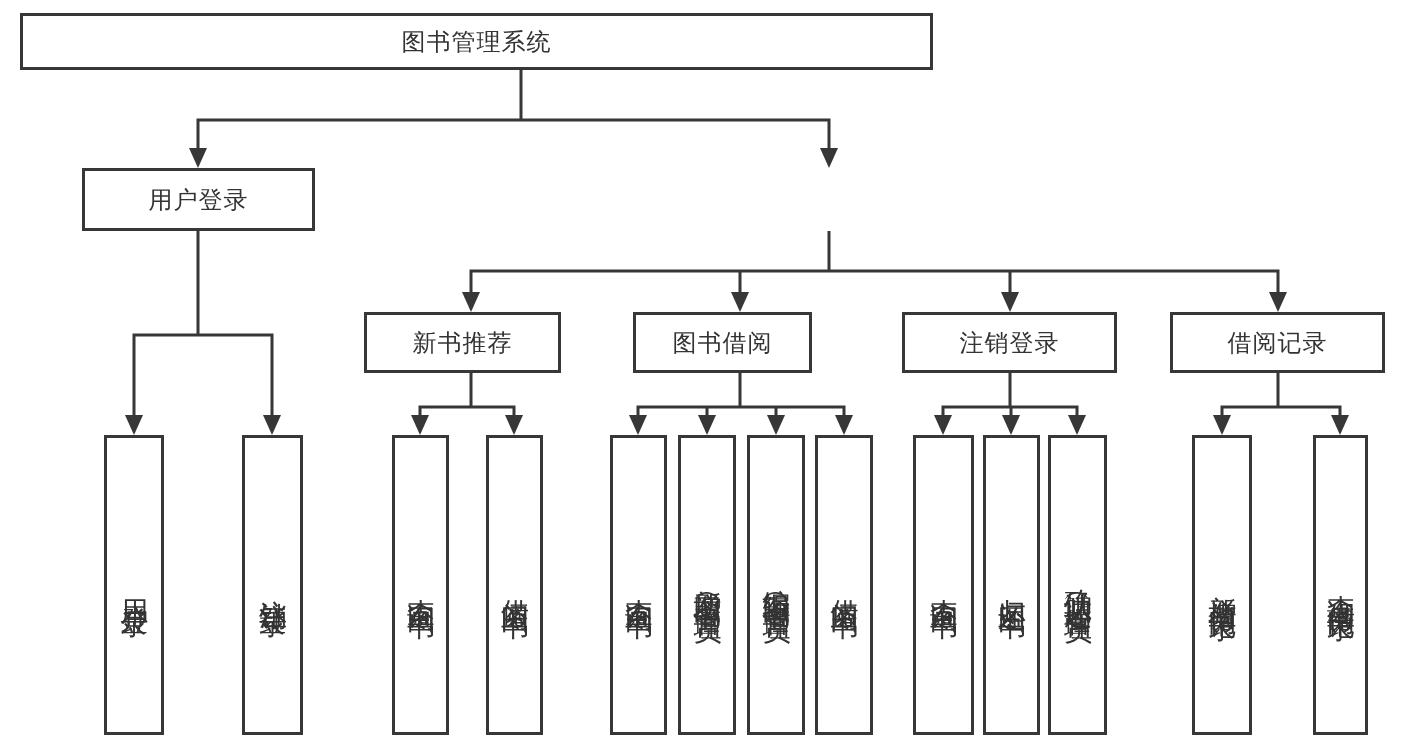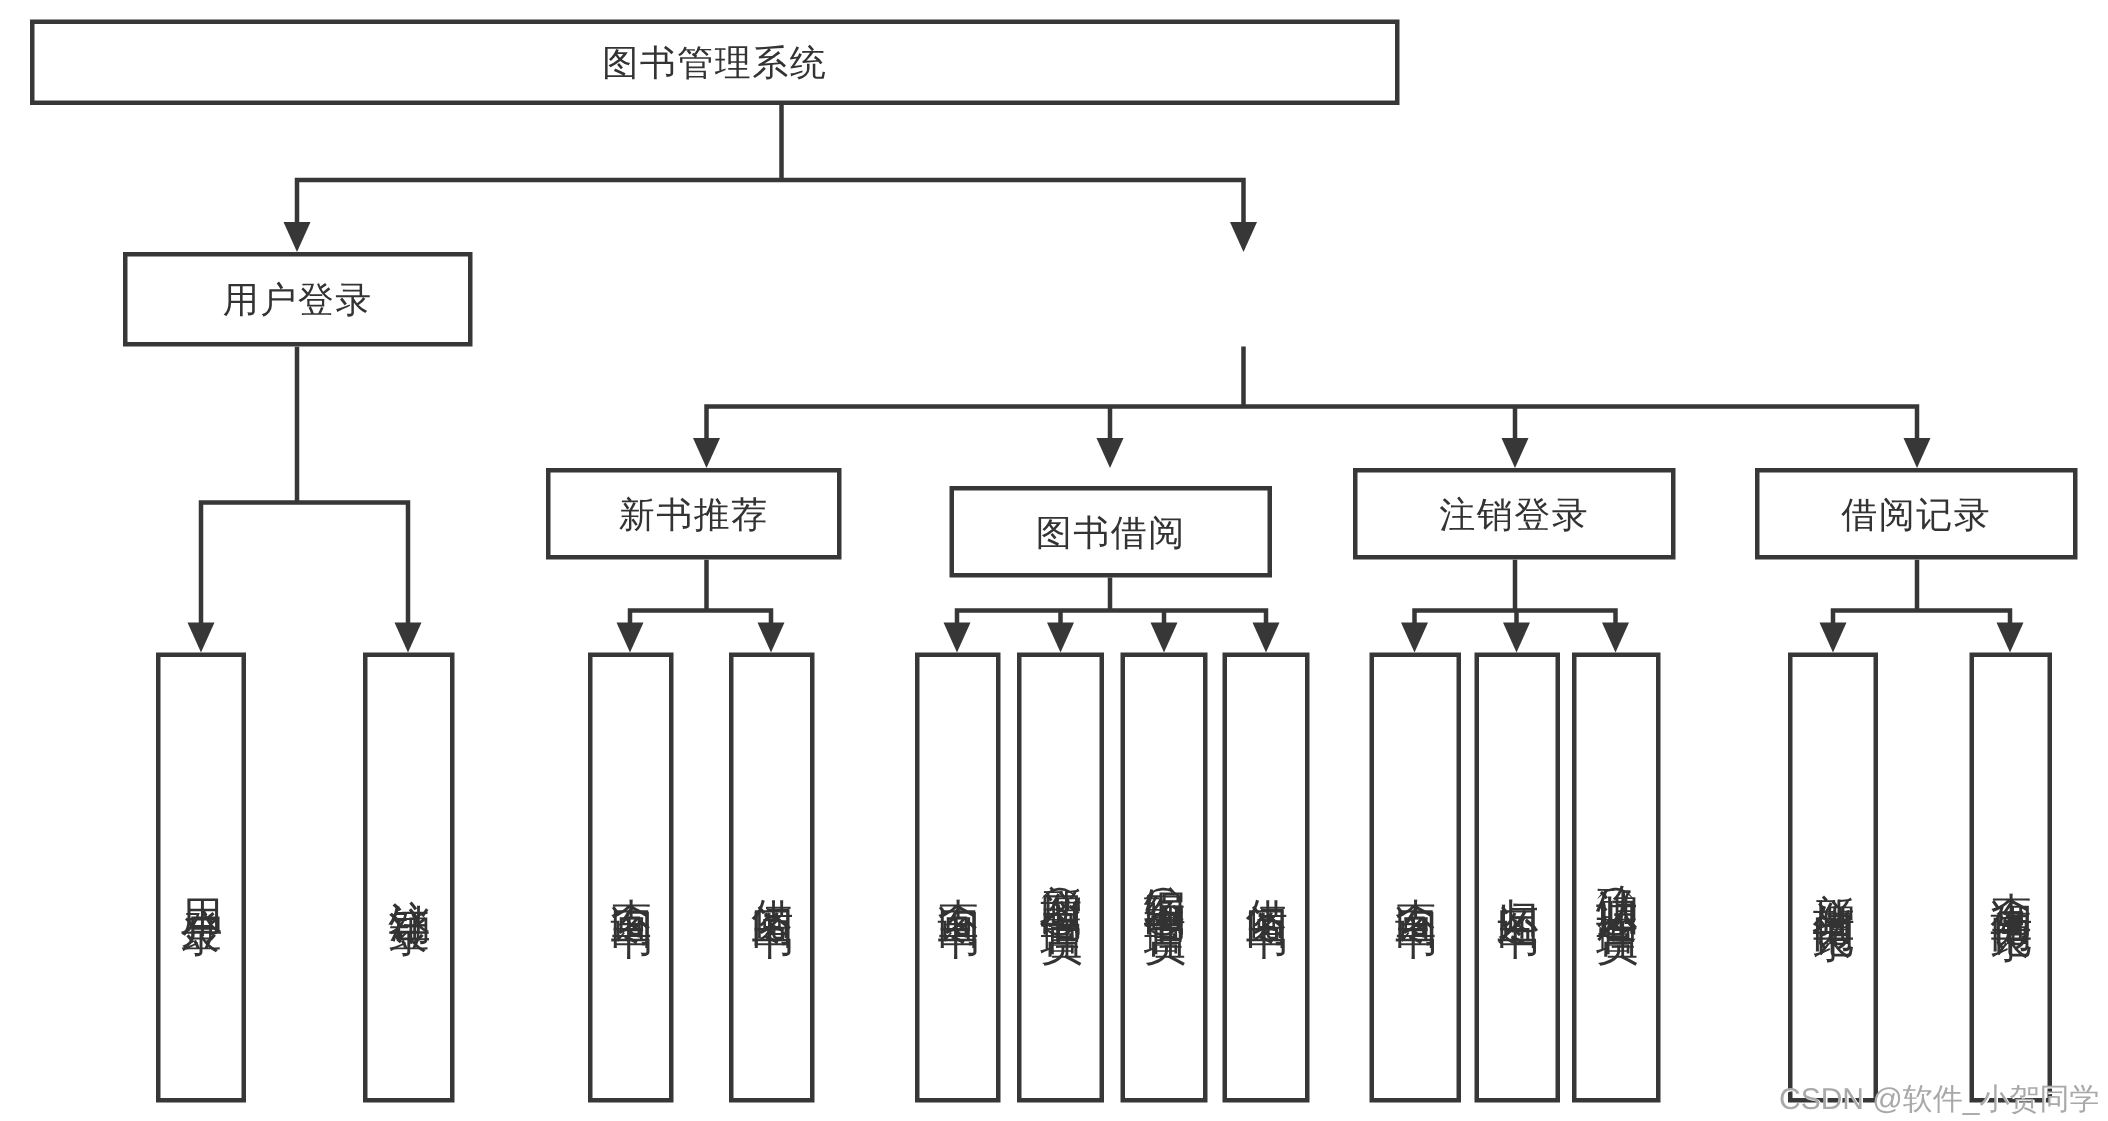--- a/index.html
+++ b/index.html
@@ -101,21 +101,21 @@
       <polygon points="1213,415 1231,415 1222,435"></polygon>
       <polygon points="1331,415 1349,415 1340,435"></polygon>
     </g>
   </svg>
 
   <div class="box" style="left:20px; top:13px; width:913px; height:57px;">图书管理系统</div>
 
   <div class="box" style="left:82px; top:168px; width:233px; height:63px;">用户登录</div>
 
   <div class="box" style="left:364px; top:312px; width:197px; height:61px;">新书推荐</div>
-  <div class="box" style="left:633px; top:324px; width:215px; height:61px;">图书借阅</div>
+  <div class="box" style="left:633px; top:312px; width:179px; height:61px;">图书借阅</div>
   <div class="box" style="left:902px; top:312px; width:215px; height:61px;">注销登录</div>
   <div class="box" style="left:1170px; top:312px; width:215px; height:61px;">借阅记录</div>
 
   <div class="vbox" style="left:104px; top:435px; width:60px; height:300px;">用户登录</div>
   <div class="vbox" style="left:242px; top:435px; width:61px; height:300px;">注销登录</div>
 
   <div class="vbox" style="left:392px; top:435px; width:57px; height:300px;">查询图书</div>
   <div class="vbox" style="left:486px; top:435px; width:57px; height:300px;">借阅图书</div>
 
   <div class="vbox" style="left:610px; top:435px; width:57px; height:300px;">查询图书</div>
@@ -123,15 +123,14 @@
   <div class="vbox" style="left:747px; top:435px; width:58px; height:300px;">编辑图书（管理员）</div>
   <div class="vbox" style="left:815px; top:435px; width:58px; height:300px;">借阅图书</div>
 
   <div class="vbox" style="left:913px; top:435px; width:61px; height:300px;">查询图书</div>
   <div class="vbox" style="left:983px; top:435px; width:57px; height:300px;">归还图书</div>
   <div class="vbox" style="left:1048px; top:435px; width:59px; height:300px;">确认归还（管理员）</div>
 
   <div class="vbox" style="left:1192px; top:435px; width:60px; height:300px;">新增借阅记录</div>
   <div class="vbox" style="left:1313px; top:435px; width:55px; height:300px;">查询借阅记录</div>
 
-  <div id="watermark">CSDN @软件_小贺同学</div>
 
 </div>
 
 </body></html>

